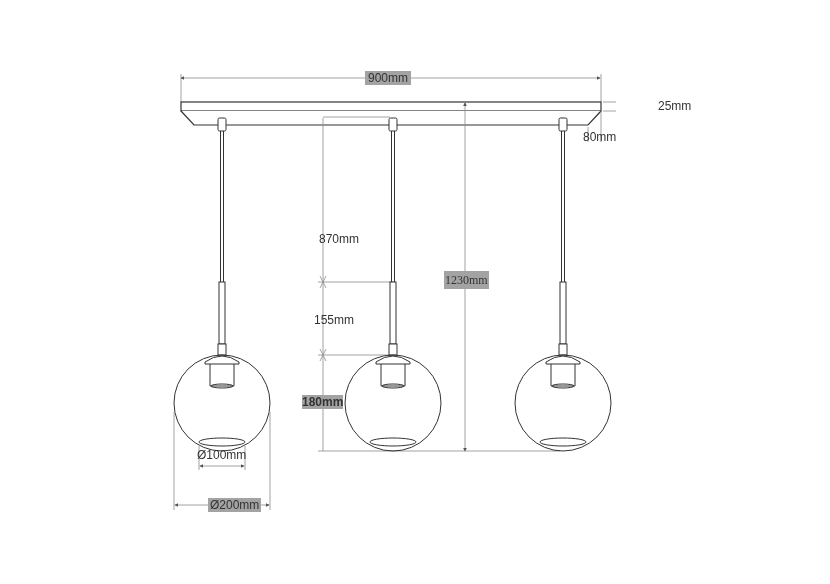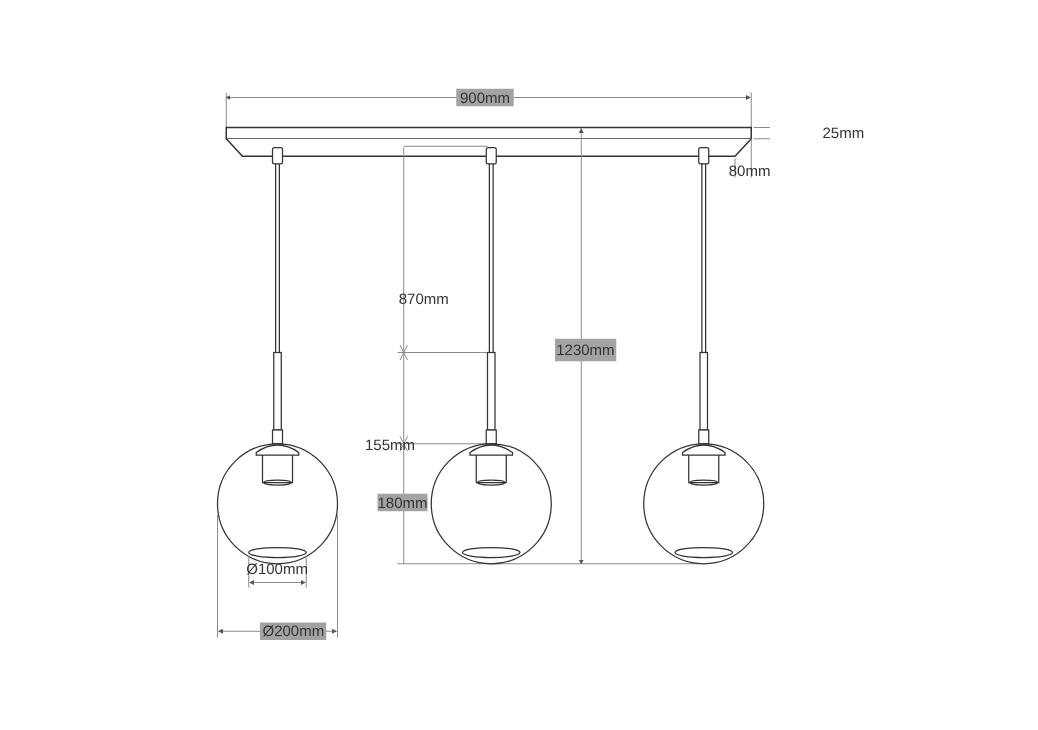--- a/index.html
+++ b/index.html
@@ -102,17 +102,17 @@
     <line x1="174" y1="412" x2="174" y2="510"></line>
     <line x1="270" y1="412" x2="270" y2="510"></line>
     <line x1="175" y1="505" x2="269" y2="505" marker-start="url(#arr)" marker-end="url(#arr)"></line>
   </g>
 </svg>
 
 <span class="lbl" style="left:365px; top:71px; padding:0 3px;">900mm</span>
 <span class="lbl nobg" style="left:620px; top:99px;margin-left:38px;">25mm</span>
 <span class="lbl nobg" style="left:583px; top:130px;">80mm</span>
 <span class="lbl nobg" style="left:319px; top:188px;margin-top:44px;">870mm</span>
-<span class="lbl" style="left:444px; top:271px; padding:2px 1px;">1230mm</span>
-<span class="lbl nobg" style="left:292px; top:313px;margin-top:36px;">155mm</span>
-<span class="lbl" style="left:302px; top:395px;">180mm</span>
+<span class="lbl" style="left:444px; top:271px; padding:2px 1px;font-family:Liberation Serif, serif;">1230mm</span>
+<span class="lbl nobg" style="left:314px; top:313px;">155mm</span>
+<span class="lbl" style="left:302px; top:395px;font-weight:bold;">180mm</span>
 <span class="lbl nobg" style="left:197px; top:448px;">Ø100mm</span>
 <span class="lbl" style="left:208px; top:498px; padding:0 2px;">Ø200mm</span>
 
 </body></html>

